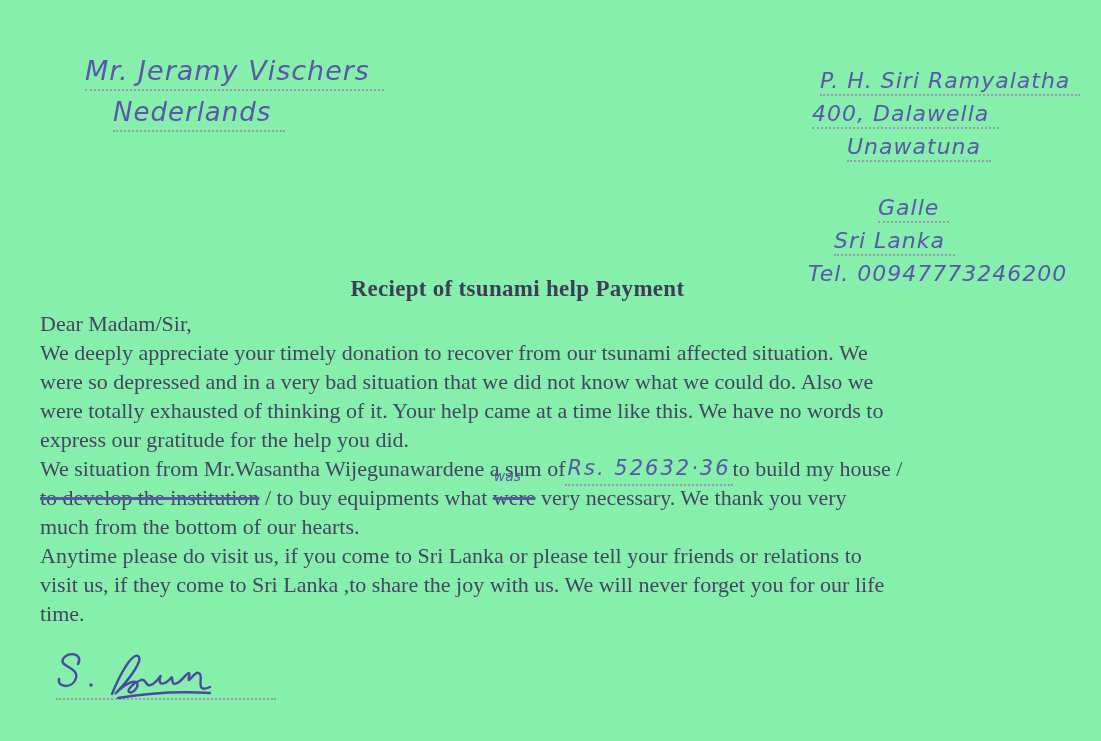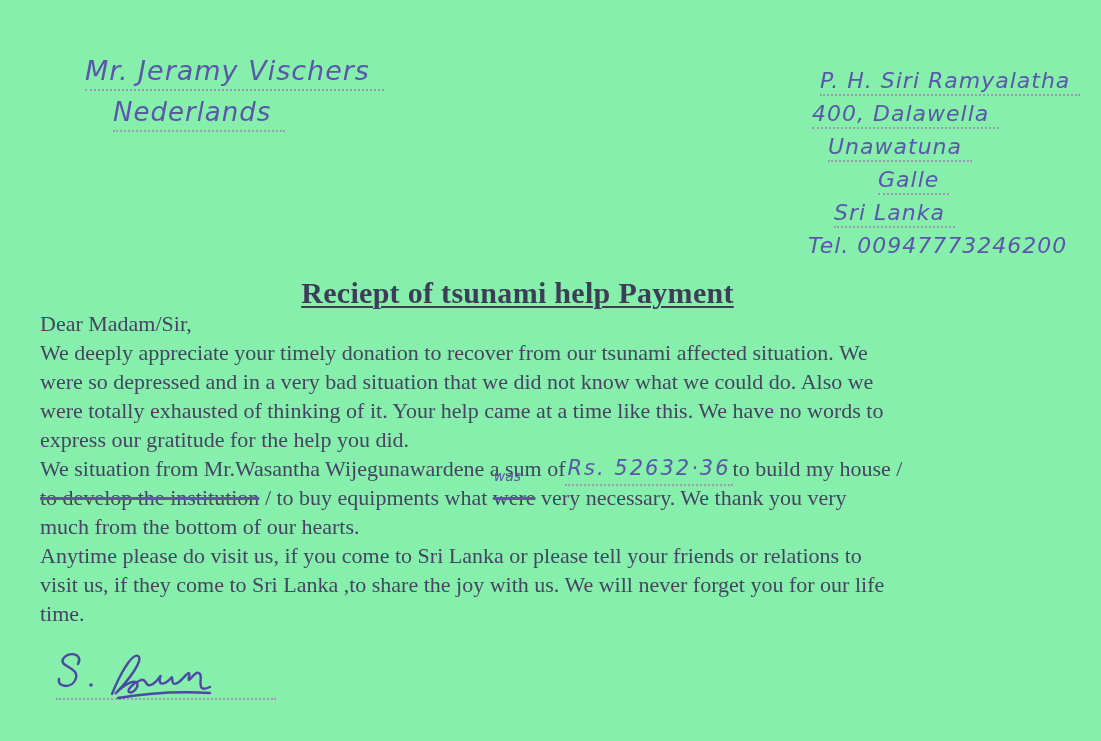--- a/index.html
+++ b/index.html
@@ -26,30 +26,30 @@
   .addr-left .l1 { font-size:27px; }
   .addr-left .l2 { font-size:26px; margin:6px 0 0 28px; }
   .addr-left .dotted { display:inline-block; padding-right:14px; }
 
   
   .addr-right { position:absolute; left:808px; top:68px; width:290px; }
   .addr-right .aline { height:33px; font-size:22px; white-space:nowrap; }
   .addr-right .dotted { display:inline-block; padding-right:10px; padding-bottom:1px; }
   .s0 { margin-left:12px; }
   .s1 { margin-left:4px; }
-  .s2 { margin-left:20px; }
-  .s3 { margin-left:70px; }
+  .s2 { margin-left:39px; }
+  .s3 { margin-left:70px;margin-top:28px; }
   .s4 { margin-left:26px; }
   .s5 { margin-left:0; font-size:23px; }
 
   
   .title-row { position:absolute; top:276px; left:0; width:1101px; text-align:center; transform:translateX(-33px); }
   .title {
-    font-weight:bold; font-size:30px; color:#3e3d58;
-    text-decoration:underline; text-decoration-thickness:2px; text-underline-offset:3px;
+    font-weight:bold; font-size:23px; color:#3e3d58;
+    text-decoration-thickness:2px; text-underline-offset:3px;
     letter-spacing:0.3px;
   }
 
   
   .body { position:absolute; left:40px; top:309px; width:1030px; font-size:22px; }
   .bline { line-height:29px; height:29px; white-space:nowrap; }
 
   
   .amount-wrap {
     display:inline-block; position:relative; top:-1px;

